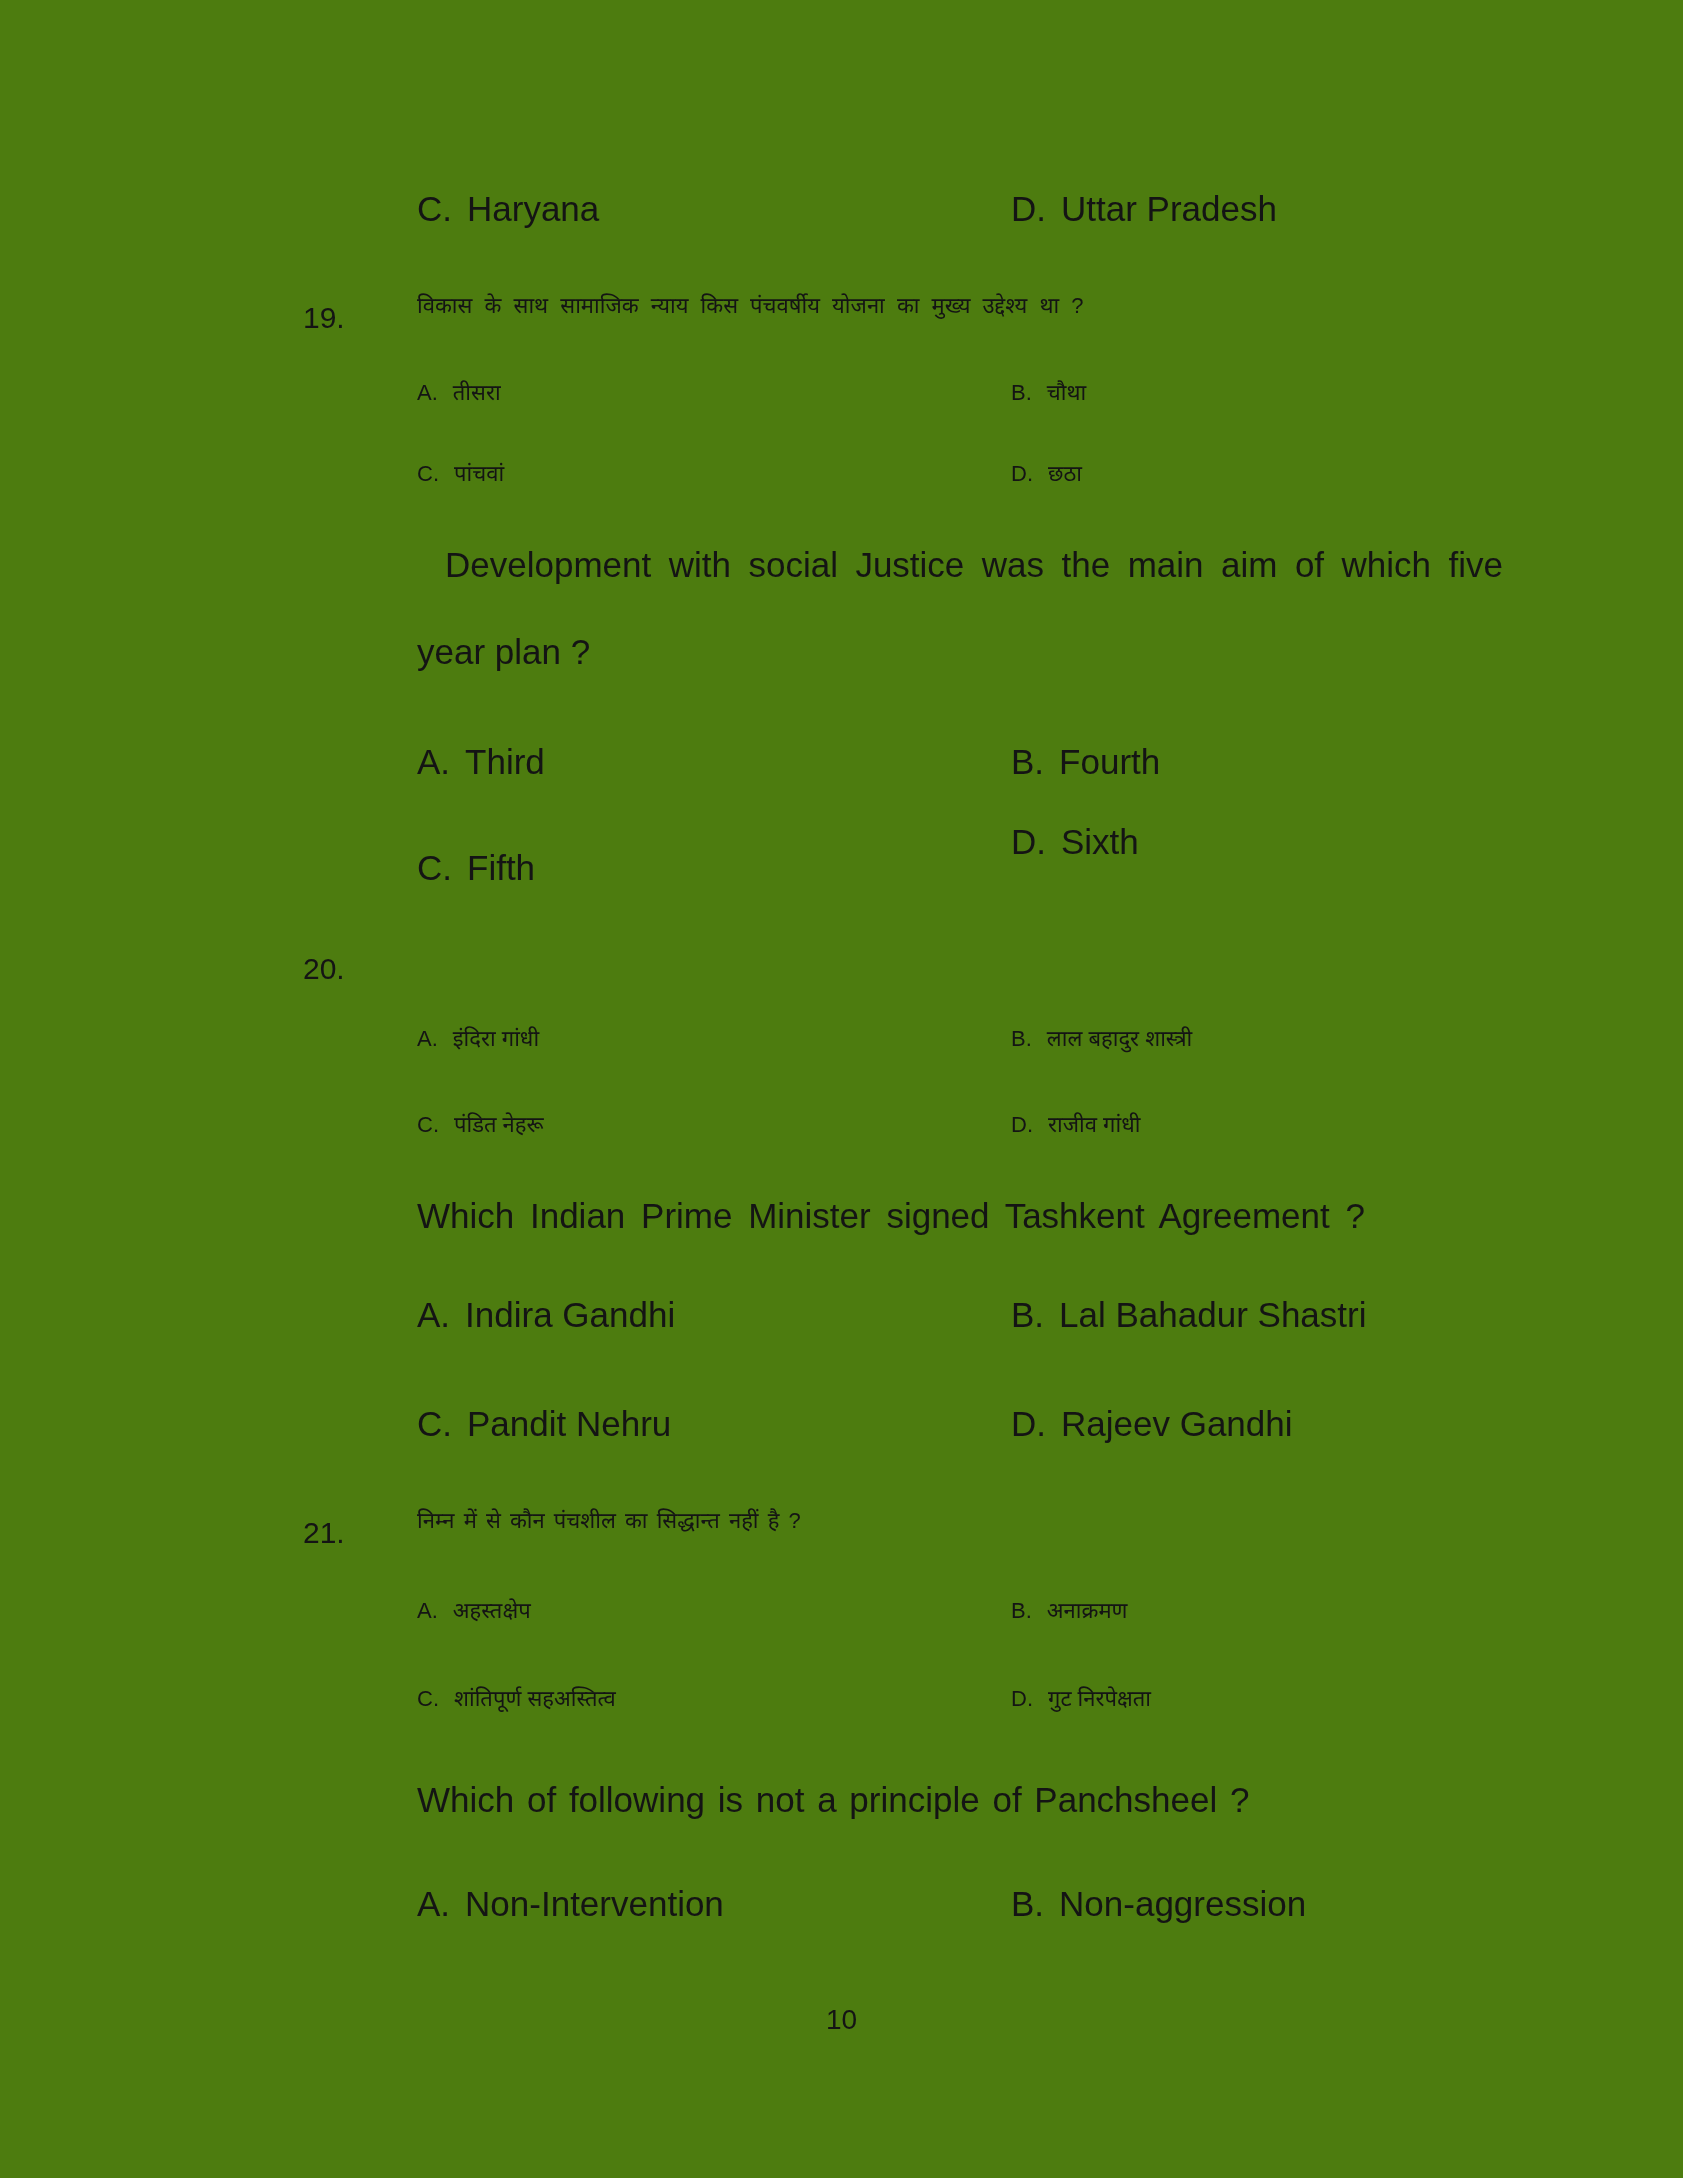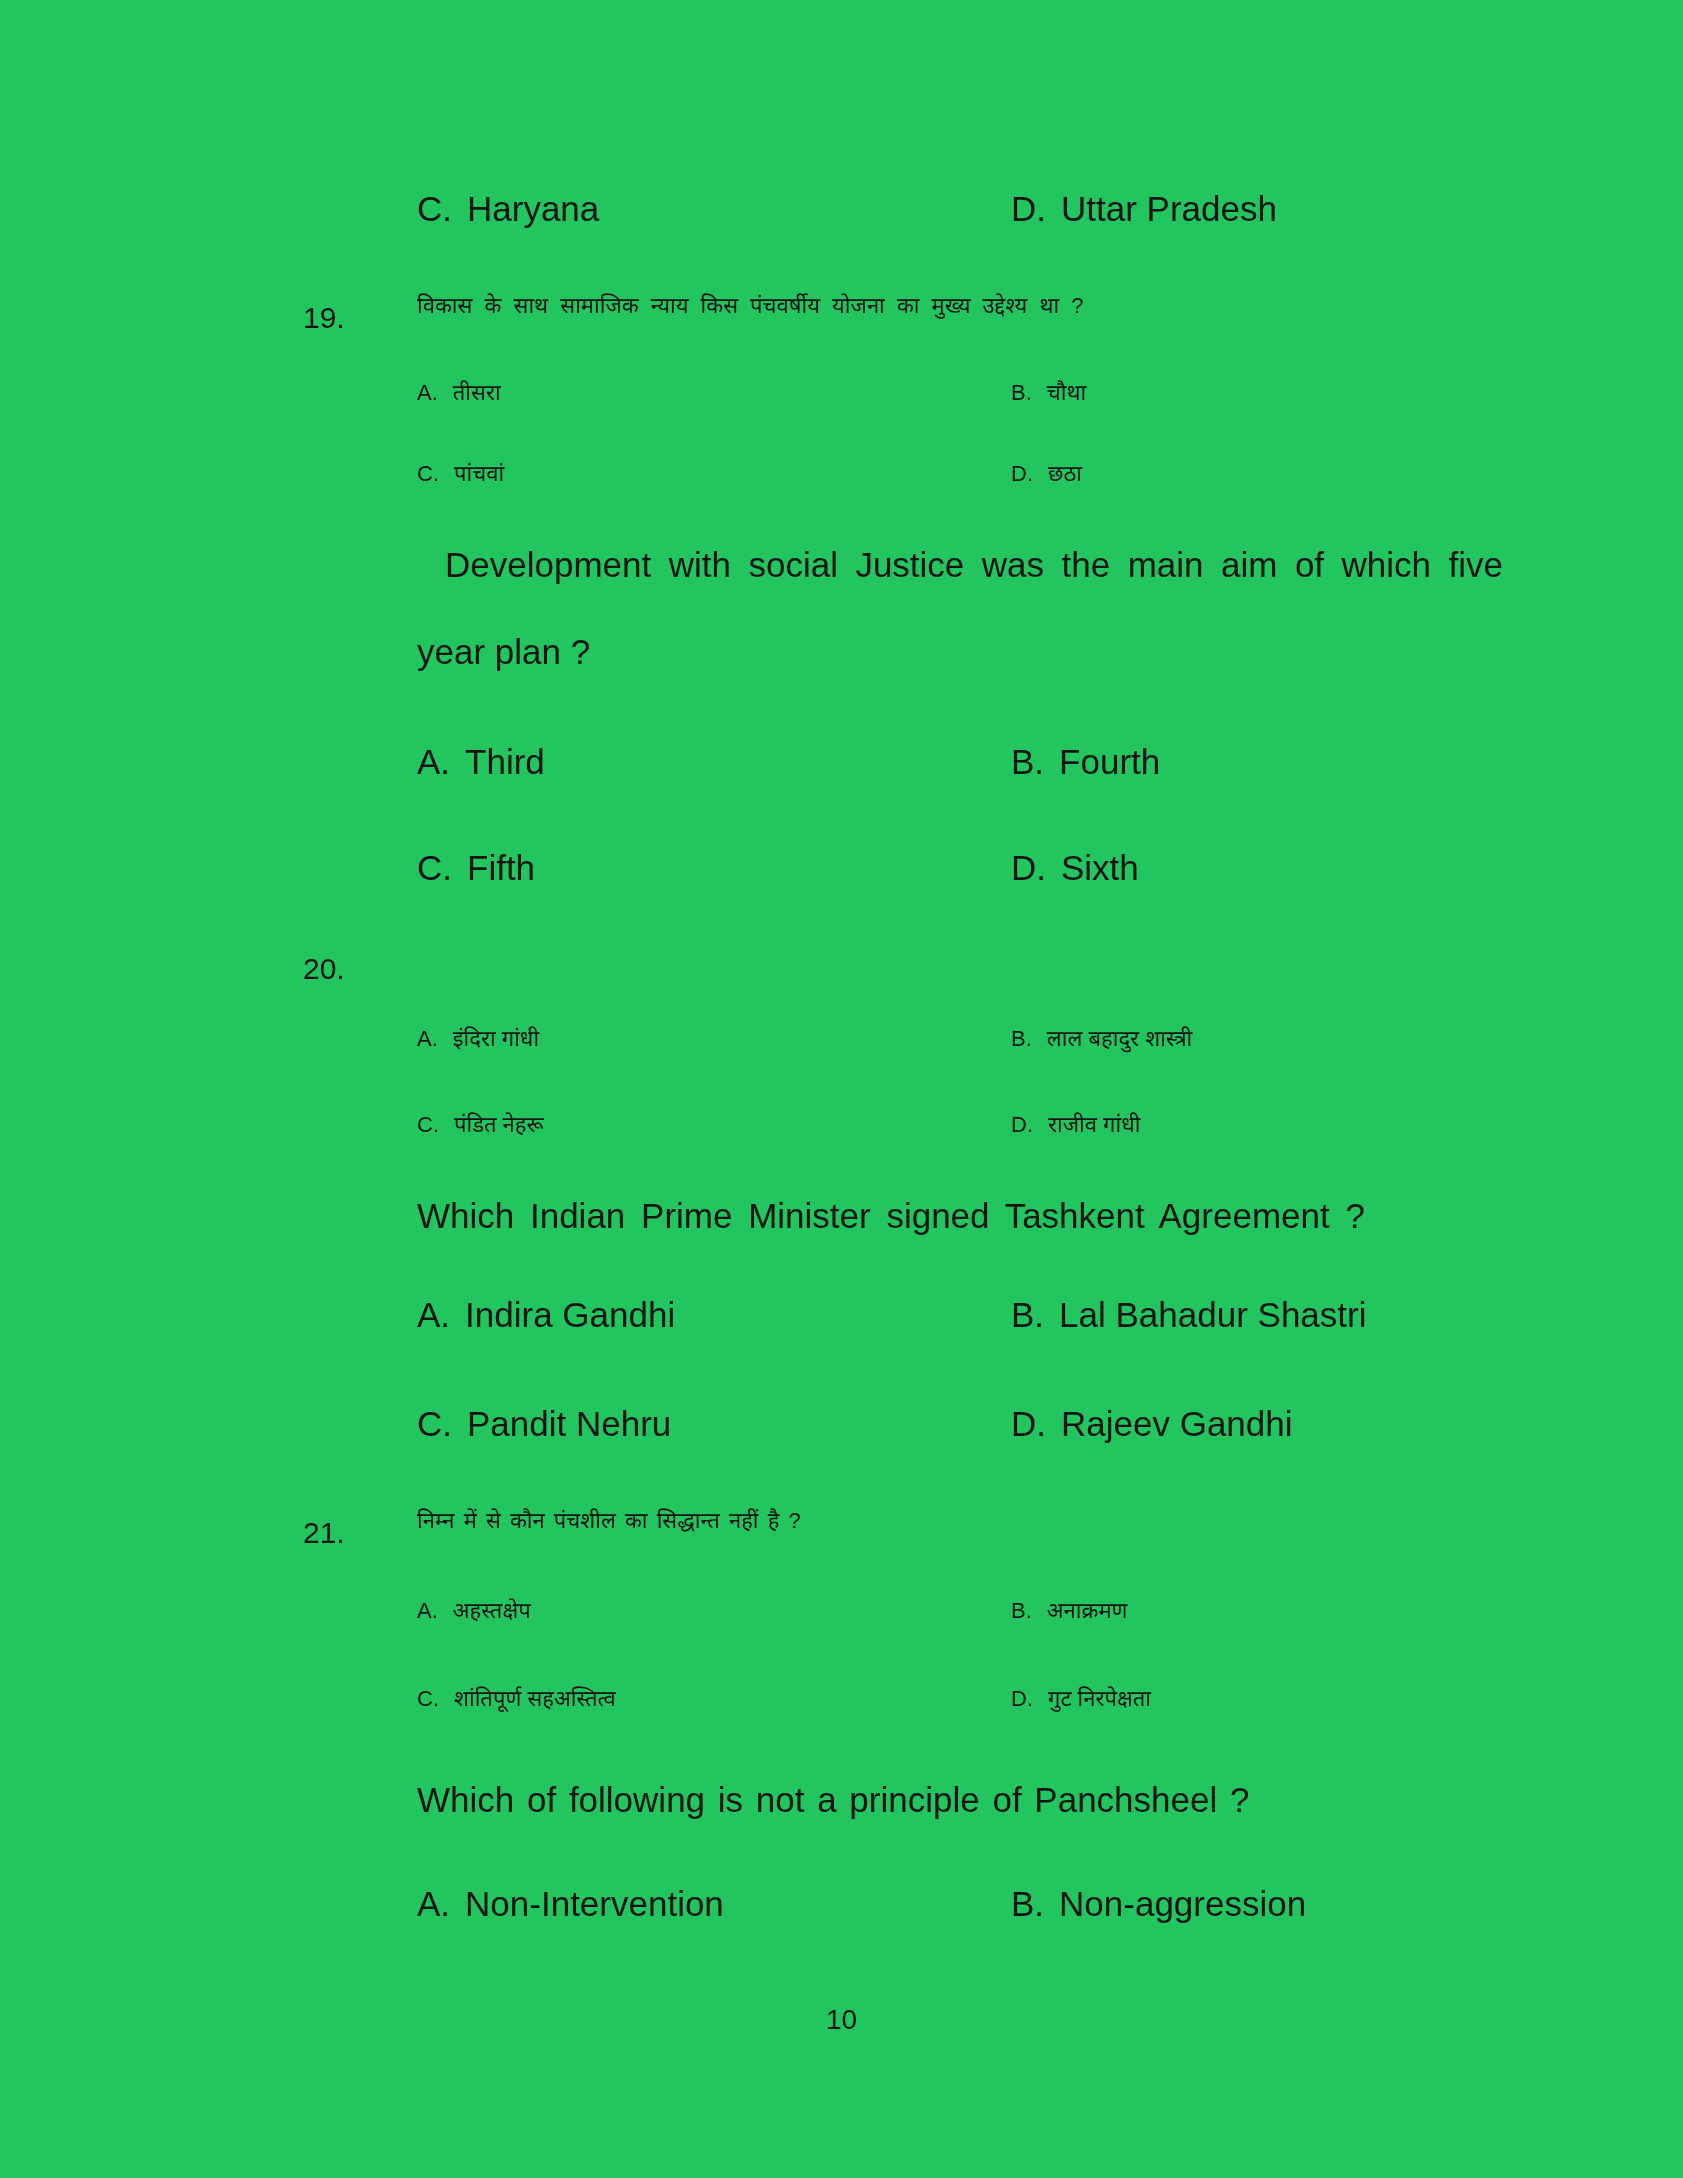--- a/index.html
+++ b/index.html
@@ -1,20 +1,20 @@
 <!DOCTYPE html>
 <html><head>
 <meta charset="utf-8">
 <style>
   html,body{margin:0;padding:0;background:#e8e8e8;}
   .page{
     position:relative;
     width:1683px;height:2178px;
     margin:0 auto;
-    background:#22c55e;
+    background:#4d7c0f;
     font-family:"Liberation Sans", sans-serif;
     color:#141414;
     overflow:hidden;
   }
   .abs{position:absolute;line-height:1;}
   .t{font-size:35px;font-weight:400;white-space:nowrap;}
   .hi{font-size:22px;}
   .qnum{font-size:30px;}
   .col-num{left:303px;}
   .col-main{left:417px;}
@@ -65,21 +65,21 @@
 
   <div class="abs t col-main opt" style="top:744px">
     <span class="lbl">A.</span><span>Third</span>
   </div>
   <div class="abs t col-b opt" style="top:744px">
     <span class="lbl">B.</span><span>Fourth</span>
   </div>
   <div class="abs t col-main opt" style="top:850px">
     <span class="lbl">C.</span><span>Fifth</span>
   </div>
-  <div class="abs t col-b opt" style="top:850px">
+  <div class="abs t col-b opt" style="top:824px">
     <span class="lbl">D.</span><span>Sixth</span>
   </div>
 
   <div class="abs qnum col-num" style="top:954px">20.</div>
 
   <div class="abs t hi col-main opt" style="top:1028px">
     <span class="lbl">A.</span><span>इंदिरा गांधी</span>
   </div>
   <div class="abs t hi col-b opt" style="top:1028px">
     <span class="lbl">B.</span><span>लाल बहादुर शास्त्री</span>

